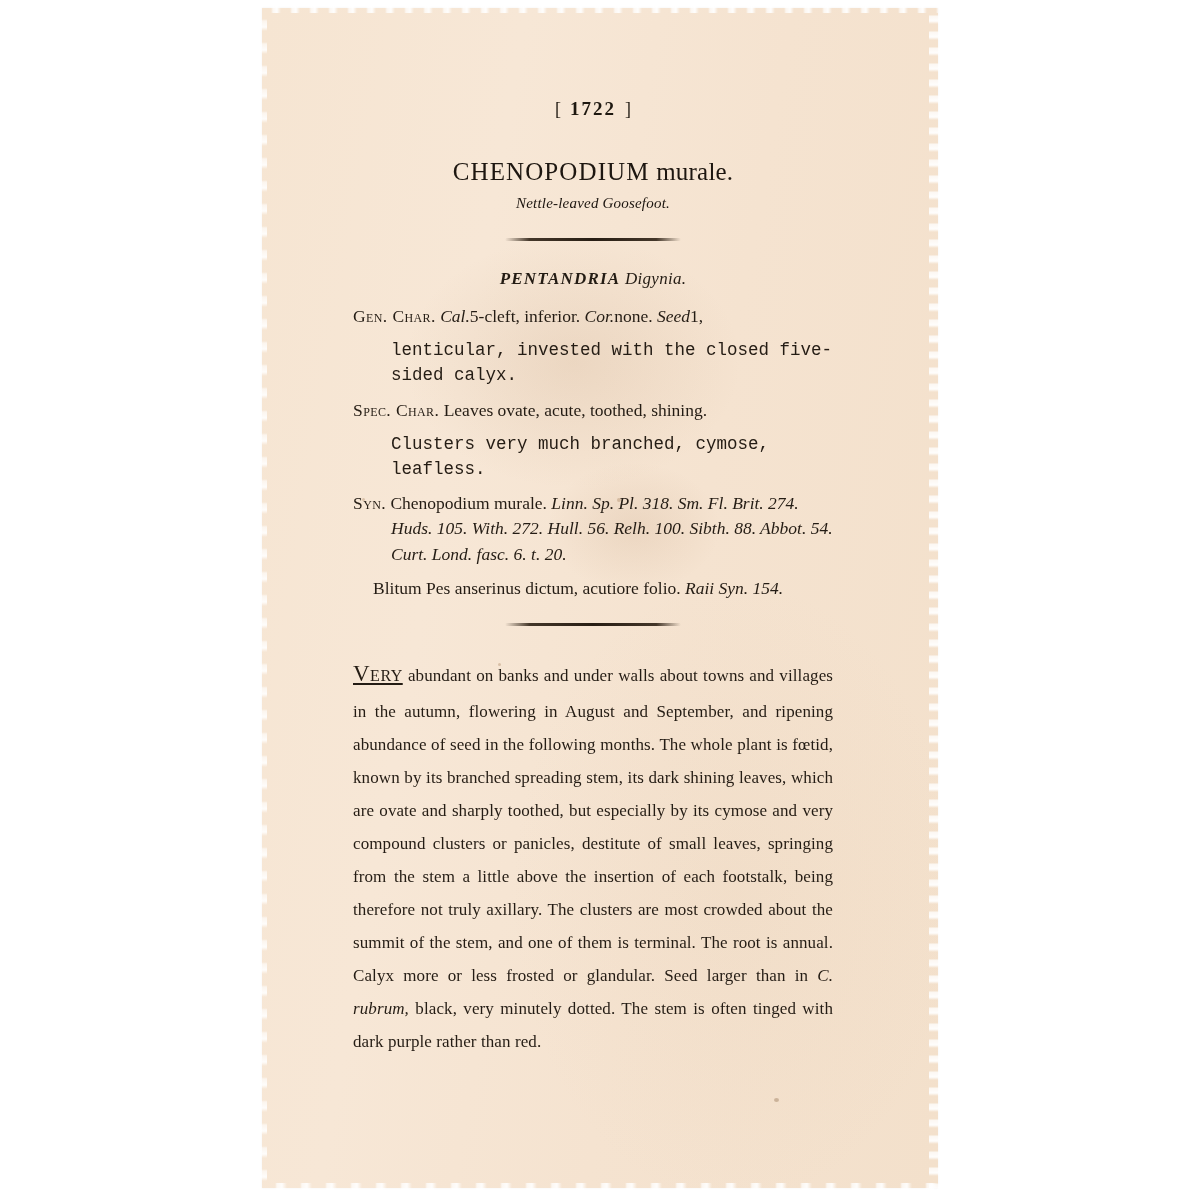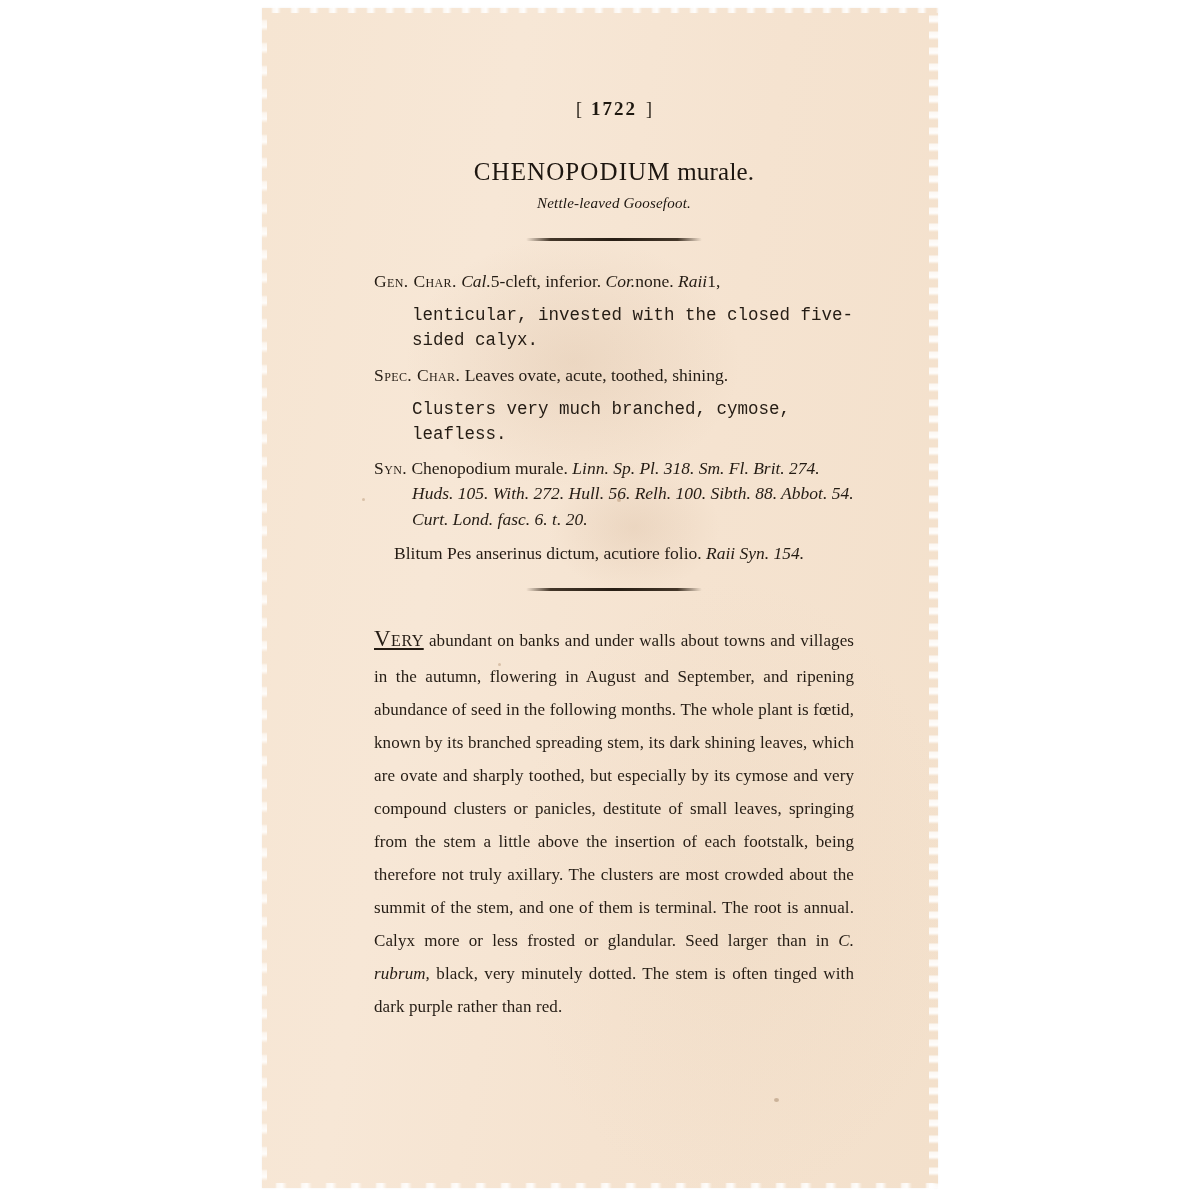--- a/index.html
+++ b/index.html
@@ -82,21 +82,21 @@
       rgba(255,255,255,0) 0px,
       rgba(255,255,255,0) 13px,
       rgba(255,255,255,0.7) 15px,
       rgba(255,255,255,0.92) 20px,
       rgba(255,255,255,0) 25px);
     pointer-events: none;
   }
 
   .content {
     position: absolute;
-    left: 112px;
+    left: 91px;
     top: 90px;
     width: 480px;
     color: #241c14;
   }
 
   .page-number {
     text-align: center;
     font-size: 19px;
     letter-spacing: 1px;
     color: #1e1810;
@@ -233,26 +233,30 @@
 
       <div class="species-title">
         <span class="genus">CHENOPODIUM</span>
         <span class="epithet">murale.</span>
       </div>
 
       <div class="common-name">Nettle-leaved Goosefoot.</div>
 
       <div class="rule tapered rule-1"></div>
 
+      <div class="class-order">
+        <span class="cls">PENTANDRIA</span>
+        <span class="ord">Digynia.</span>
+      </div>
 
       <div class="char-block hang">
         <span class="lbl">Gen. Char.</span>
         <span class="it">Cal.</span><span>5-cleft, inferior.</span>
         <span class="it">Cor.</span><span>none.</span>
-        <span class="it">Raii</span><span>1,</span>
+        <span class="it">Seed</span><span>1,</span>
       </div>
       <div class="char-block indent-1">lenticular, invested with the closed five-sided calyx.</div>
 
       <div class="char-block hang">
         <span class="lbl">Spec. Char.</span>
         <span>Leaves ovate, acute, toothed, shining.</span>
       </div>
       <div class="char-block indent-1">Clusters very much branched, cymose, leafless.</div>
 
       <div class="char-block hang-syn">

